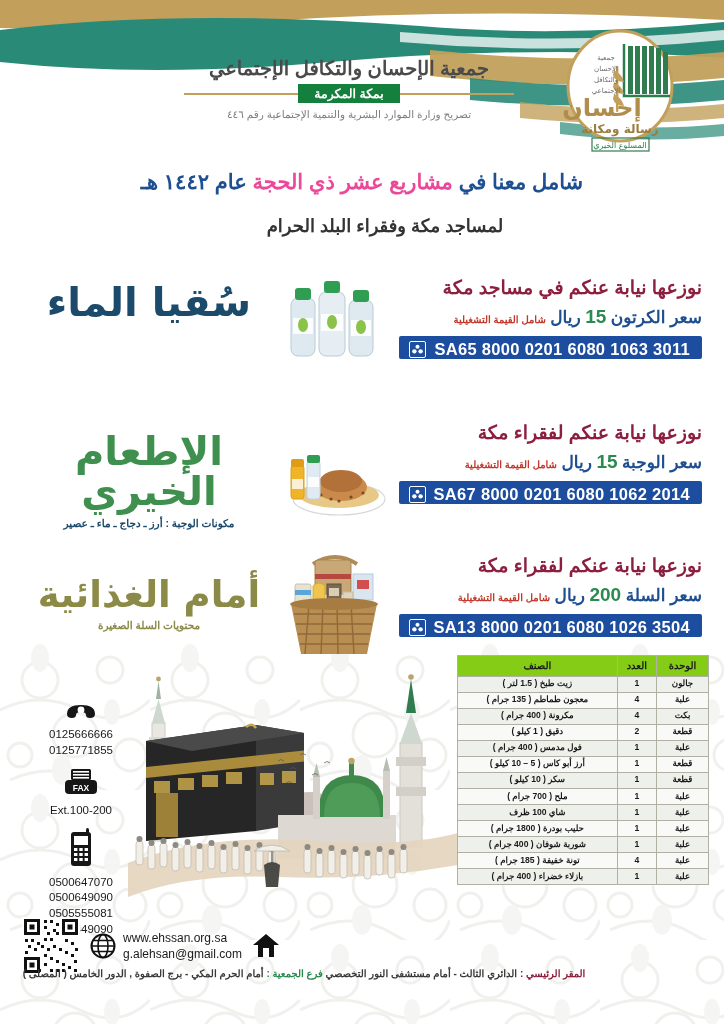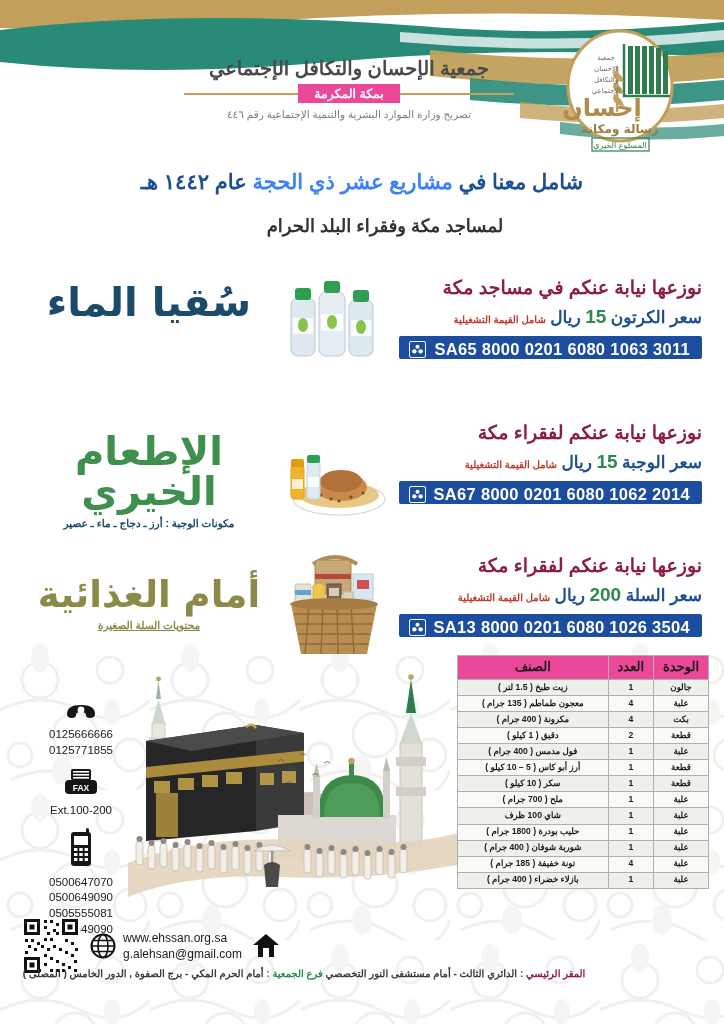--- a/index.html
+++ b/index.html
@@ -35,58 +35,58 @@
     font-size:19.5px; font-weight:bold; color:#4a4a4a;
     letter-spacing:-.3px; white-space:nowrap;
     line-height:1.1;
   }
   .org-city-wrap {
     display:flex; align-items:center; justify-content:center;
     margin-top:5px; gap:0;
   }
   .rule { height:2px; background:#c2a05c; flex:1; }
   .org-city {
-    background:#ec4899; color:#fff; font-size:12.5px; font-weight:bold;
+    background:#15803d; color:#fff; font-size:12.5px; font-weight:bold;
     padding:2px 16px; white-space:nowrap;
   }
   .org-license {
     font-size:10.5px; color:#7d7d7d; margin-top:5px; white-space:nowrap;
   }
 
   
   .logo { position:absolute; right:38px; top:26px; width:132px; height:134px; z-index:5; }
 
   
   .main-title {
     position:absolute; top:170px; left:0; width:724px; text-align:center;
     font-size:21px; font-weight:bold; color:#1d4f91; z-index:3;
     letter-spacing:-.2px;
   }
-  .main-title .hl { color:#3b82f6; }
+  .main-title .hl { color:#ec4899; }
   .sub-title {
     position:absolute; top:215px; left:0; width:724px; text-align:center;
     font-size:18px; font-weight:bold; color:#333; z-index:3;margin-left:23px;
   }
 
   
   .campaign { position:absolute; width:724px; z-index:3; }
   .camp-title {
     position:absolute; right:455px; width:240px; text-align:center;
   }
   .camp-title .big {
     font-size:40px; font-weight:bold; line-height:1;
     font-family:"DejaVu Sans", sans-serif;
   }
   .camp-title .big.water { color:#1b4a6b; }
   .camp-title .big.food  { color:#3f8f4e; }
   .camp-title .big.basket{ color:#8c8a47; font-size:37px; }
   .camp-sub {
     font-size:10.5px; color:#1b4a6b; margin-top:6px; font-weight:bold;
   }
-  .camp-sub.olive { color:#8c8a47;text-decoration:underline; }
+  .camp-sub.olive { color:#8c8a47; }
 
   .camp-art { position:absolute; right:335px; width:110px; text-align:center; }
 
   .camp-lines { position:absolute; right:0; width:345px; text-align:right; padding-right:22px; }
   .line1 {
     font-size:19px; font-weight:bold; color:#8c1f3f; white-space:nowrap;
     letter-spacing:-.4px;
   }
   .line2 { margin-top:7px; white-space:nowrap; }
   .line2 .price-label { font-size:17px; font-weight:bold; color:#1d4f91; }
@@ -113,21 +113,21 @@
   .basket-table {
     position:absolute; right:15px; top:655px; width:252px; z-index:4;
     border-collapse:collapse; background:#fff;
     border:1px solid #9a9a8e;
   }
   .basket-table th, .basket-table td {
     border:1px solid #b0b0a4; font-size:8.6px; color:#1a1a1a;
     padding:2.6px 3px; text-align:center; font-weight:bold;
     line-height:1.15;
   }
-  .basket-table th { background:#ec4899; font-size:13px; padding:4px 9px; }
+  .basket-table th { background:#84cc16; font-size:10px; padding:4px 9px; }
   .basket-table td.item { text-align:center; }
   .basket-table tbody tr:nth-child(odd) { background:#eef0ec; }
   .basket-table tbody tr:nth-child(even){ background:#f9faf8; }
   .col-unit { width:52px; }
   .col-count{ width:38px; }
 
   
   .contacts { position:absolute; left:22px; top:700px; width:118px; text-align:center; z-index:4; }
   .contacts .ico { margin:0 auto 3px; }
   .contacts .nums { font-size:11.5px; color:#1a1a1a; line-height:1.38; direction:ltr; }

